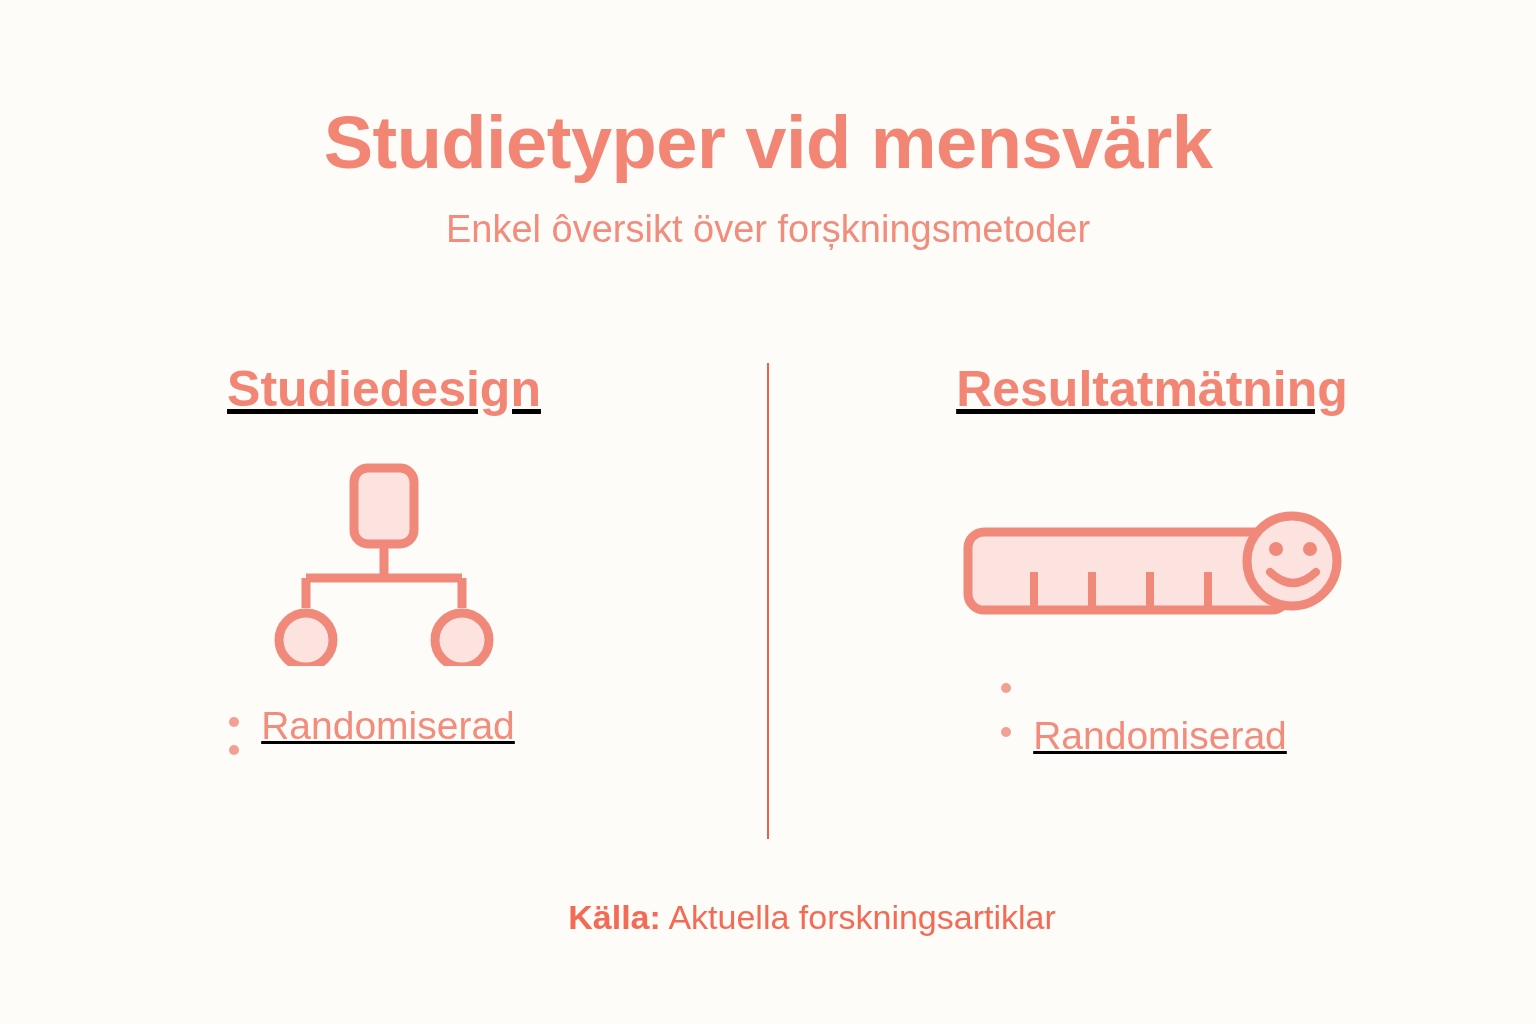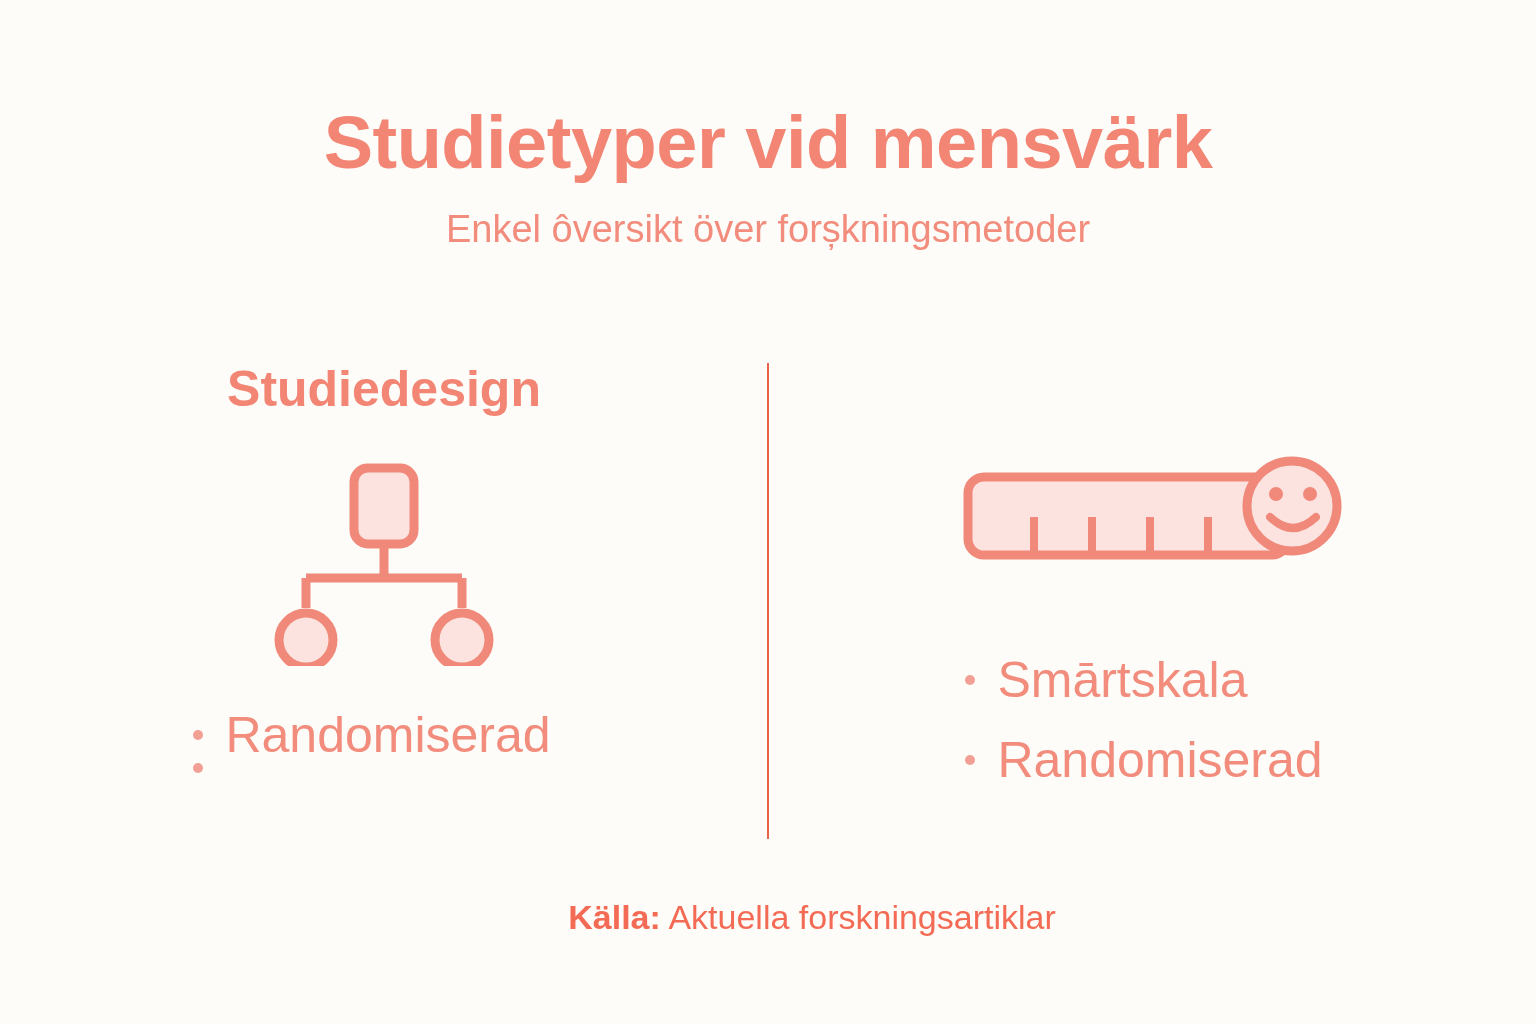--- a/index.html
+++ b/index.html
@@ -72,20 +72,21 @@
     display: flex;
     flex-direction: row;
   }
 
   .column {
     width: 768px;
     display: flex;
     flex-direction: column;
     align-items: center;
     box-sizing: border-box;
+    text-decoration: underline;
   }
 
   .col-heading {
     font-size: 50px;
     font-weight: 700;
     color: #F28574;
     line-height: 1.1;
     margin: 0;
     white-space: nowrap;
   }
@@ -101,21 +102,21 @@
   .bullet-list {
     list-style: none;
     margin: 0;
     padding: 0;
     margin-top: 34px;
   }
 
   .bullet-item {
     display: flex;
     align-items: baseline;
-    font-size: 50px;
+    font-size: 39px;
     font-weight: 400;
     color: #F28C7C;
     line-height: 1.6;
     white-space: nowrap;
   }
 
   .bullet-dot {
     display: inline-block;
     width: 10px;
     height: 10px;
@@ -190,20 +191,21 @@
           <span class="bullet-dot"></span>
           <span>Randomiserad</span>
         </li>
         <li class="bullet-item">
           <span class="bullet-dot"></span>
         </li>
       </ul>
     </div>
 
     <div class="column col-right">
+      <h2 class="col-heading">Resultatmätning</h2>
 
       <div class="icon-wrap">
         <svg width="380" height="110" viewBox="0 0 380 110" xmlns="http://www.w3.org/2000/svg">
 
           <rect x="6" y="26" width="320" height="78" rx="16" ry="16" fill="#FCE3E0" stroke="#F0897A" stroke-width="9"></rect>
 
           <line x1="72" y1="104" x2="72" y2="66" stroke="#F0897A" stroke-width="8" stroke-linecap="butt"></line>
           <line x1="130" y1="104" x2="130" y2="66" stroke="#F0897A" stroke-width="8" stroke-linecap="butt"></line>
           <line x1="188" y1="104" x2="188" y2="66" stroke="#F0897A" stroke-width="8" stroke-linecap="butt"></line>
           <line x1="246" y1="104" x2="246" y2="66" stroke="#F0897A" stroke-width="8" stroke-linecap="butt"></line>
@@ -211,21 +213,20 @@
           <circle cx="330" cy="55" r="45" fill="#FCE3E0" stroke="#F0897A" stroke-width="9"></circle>
           <circle cx="314" cy="43" r="7" fill="#F0897A"></circle>
           <circle cx="348" cy="43" r="7" fill="#F0897A"></circle>
           <path d="M 308 66 Q 331 88 354 66" fill="none" stroke="#F0897A" stroke-width="8" stroke-linecap="round"></path>
         </svg>
       </div>
 
       <ul class="bullet-list">
         <li class="bullet-item">
           <span class="bullet-dot"></span>
-          <span>Smārtskala</span>
         </li>
         <li class="bullet-item">
           <span class="bullet-dot"></span>
           <span>Randomiserad</span>
         </li>
       </ul>
     </div>
 
   </div>
 

